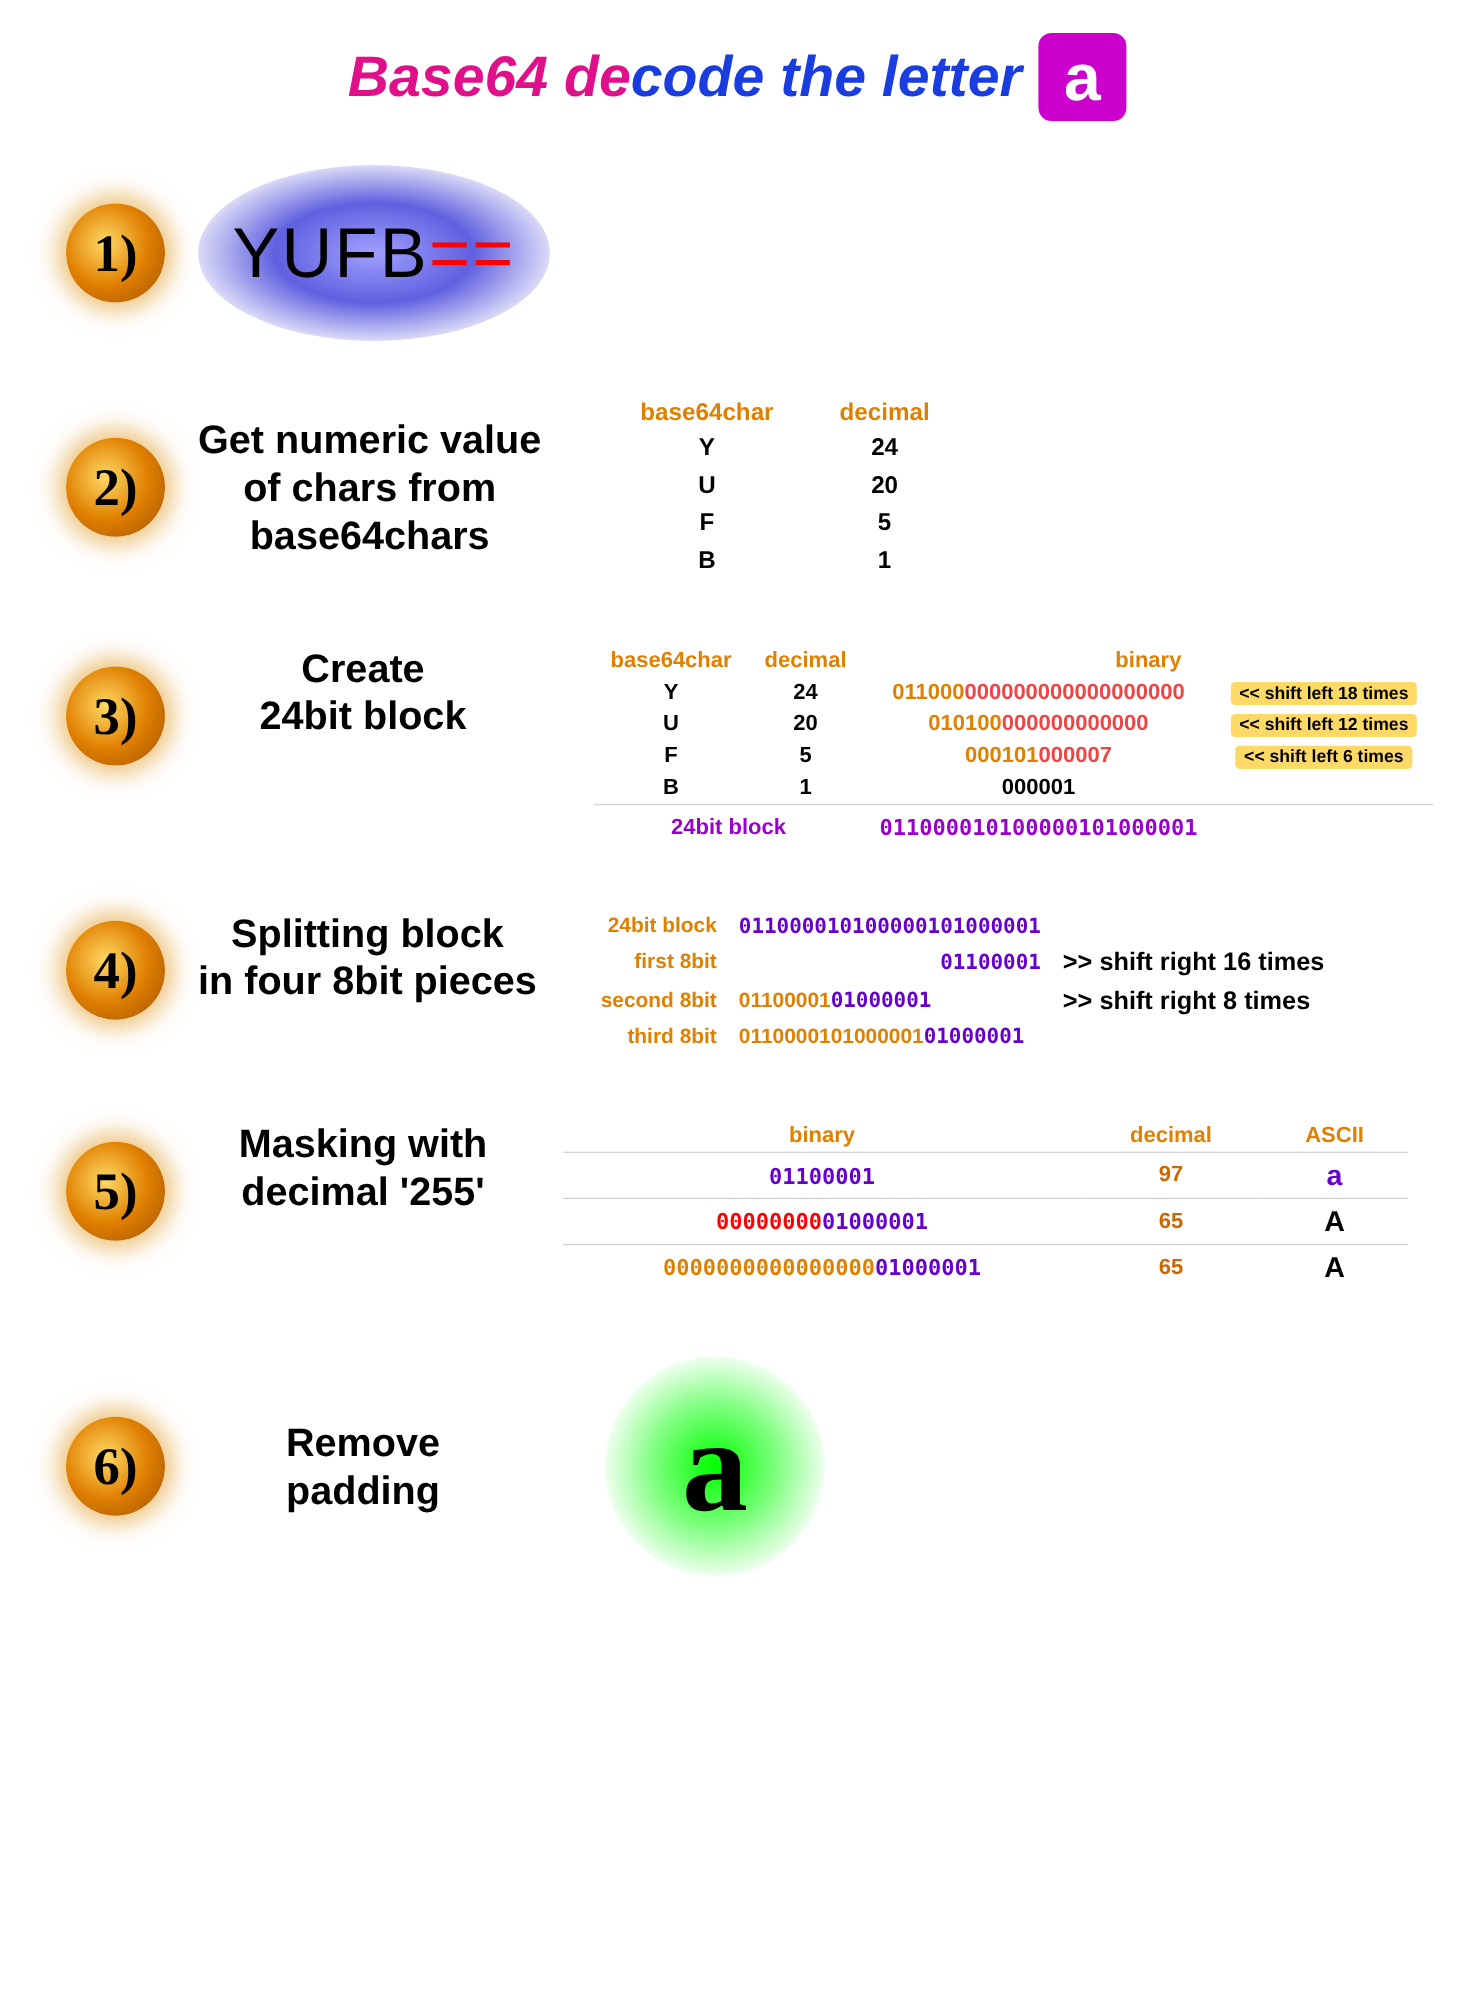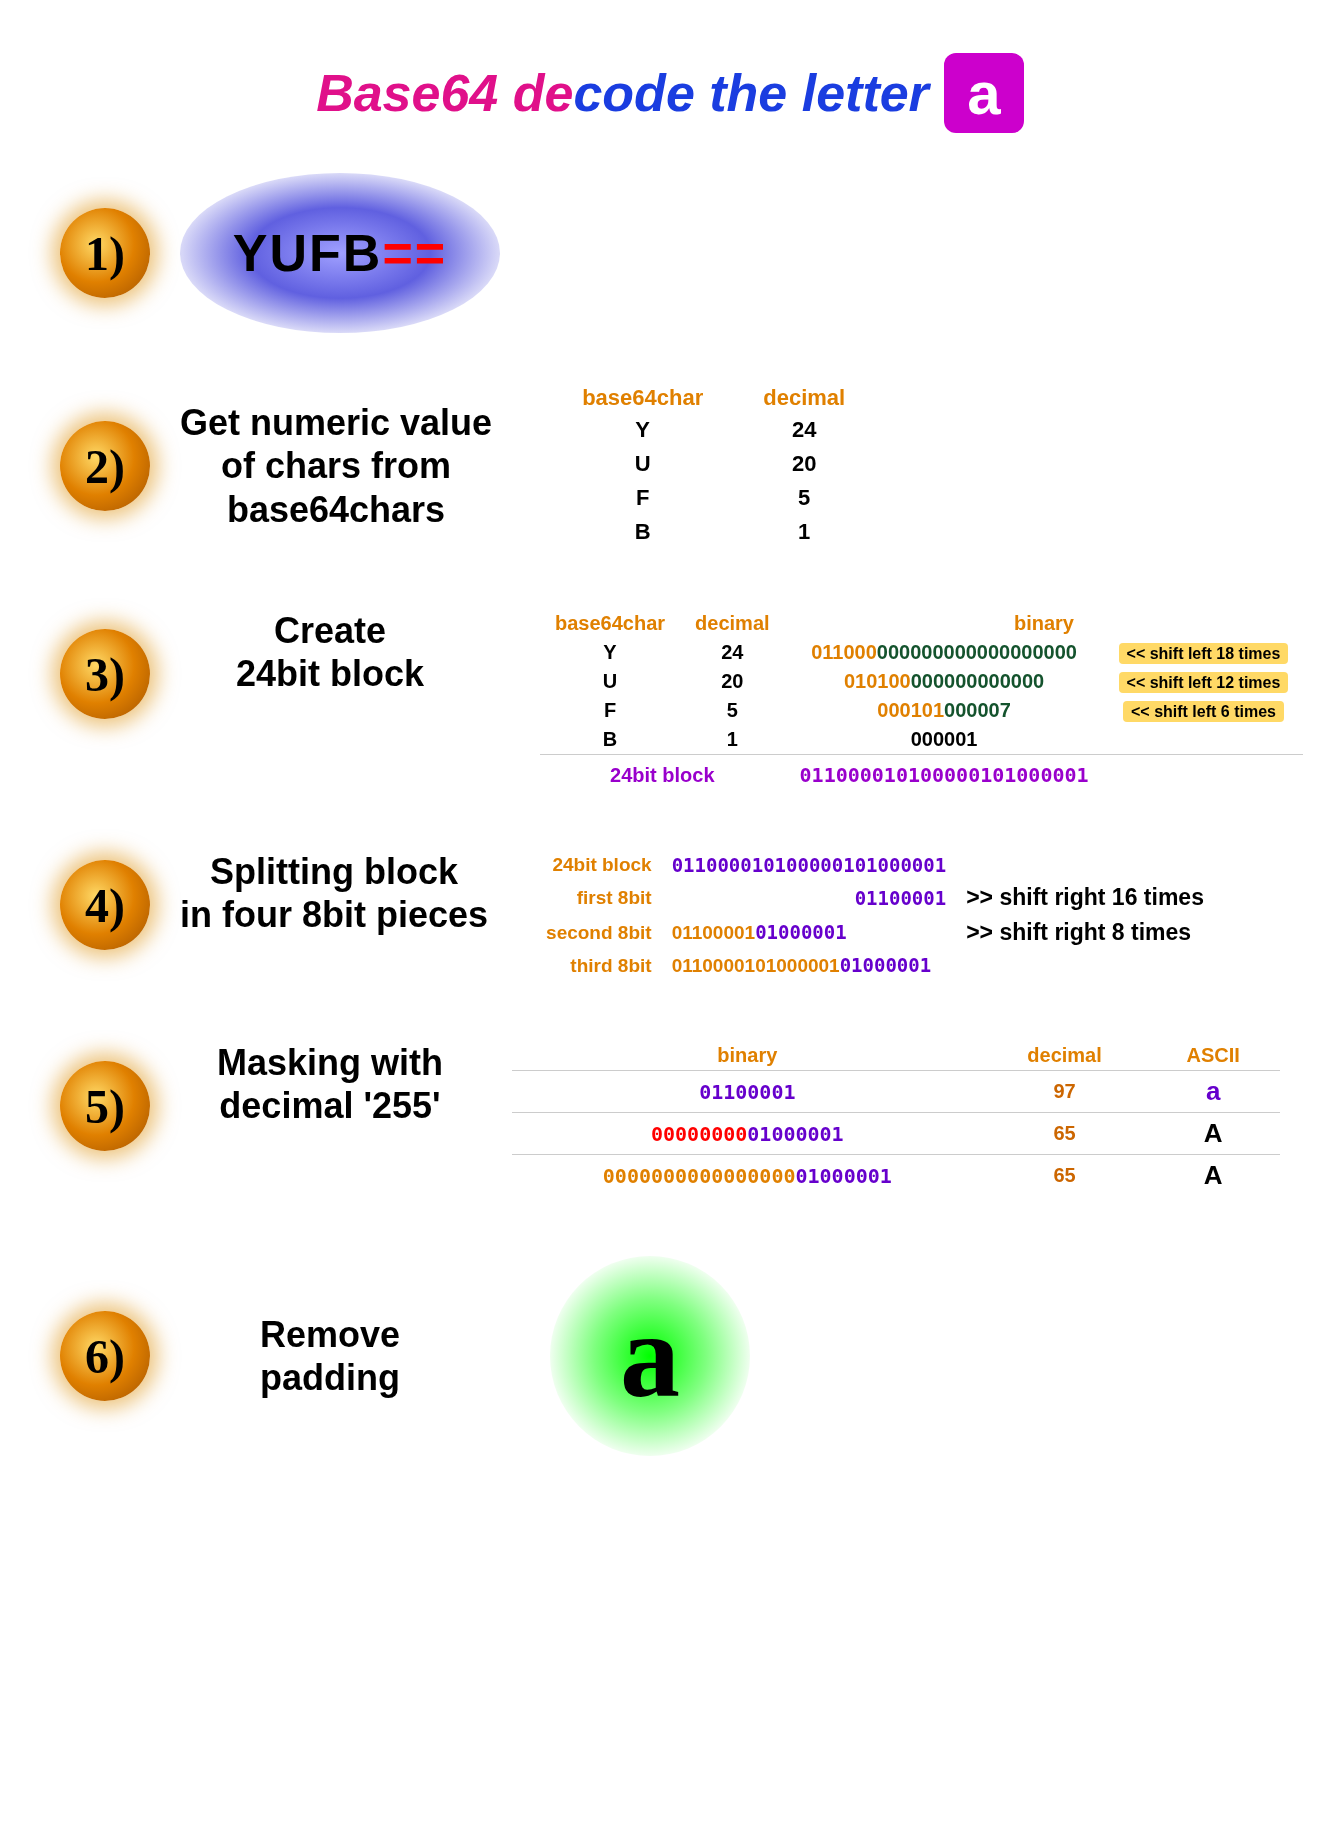--- a/index.html
+++ b/index.html
@@ -18,21 +18,20 @@
     }
 
     
     .header {
       text-align: center;
       margin-bottom: 40px;
       display: flex;
       align-items: center;
       justify-content: center;
       gap: 15px;
-      margin-top: 23px;
     }
     .header-title {
       font-size: 52px;
       font-weight: 900;
       font-style: italic;
     }
     .header-title .pink { color: #e0108a; }
     .header-title .blue { color: #1a3de0; }
     .header-letter-box {
       background: #cc00cc;
@@ -95,22 +94,22 @@
     .step1-visual {
       background: radial-gradient(ellipse at center, #a0a0ff 0%, #6060e0 40%, white 80%);
       border-radius: 50%;
       width: 320px;
       height: 160px;
       display: flex;
       align-items: center;
       justify-content: center;
     }
     .step1-text {
-      font-size: 52px;
-      font-weight: 700;
+      font-size: 64px;
+      font-weight: 400;
       letter-spacing: 2px;
     }
     .step1-text .black-part { color: black; }
     .step1-text .red-part { color: red; }
 
     
     .step2-table {
       border-collapse: collapse;
       font-size: 22px;
     }
@@ -141,21 +140,21 @@
       font-weight: bold;
       padding: 3px 15px;
       text-align: center;
     }
     .step3-table td {
       font-weight: 700;
       padding: 3px 15px;
       text-align: center;
       color: black;
     }
-    .binary-purple { color: #14532d; }
+    .binary-purple { color: #ef4444; }
     .binary-orange { color: #e08000; }
     .binary-black { color: black; }
     .shift-tag {
       background: #ffd966;
       color: black;
       font-size: 16px;
       font-weight: bold;
       padding: 2px 8px;
       border-radius: 4px;
       white-space: nowrap;

